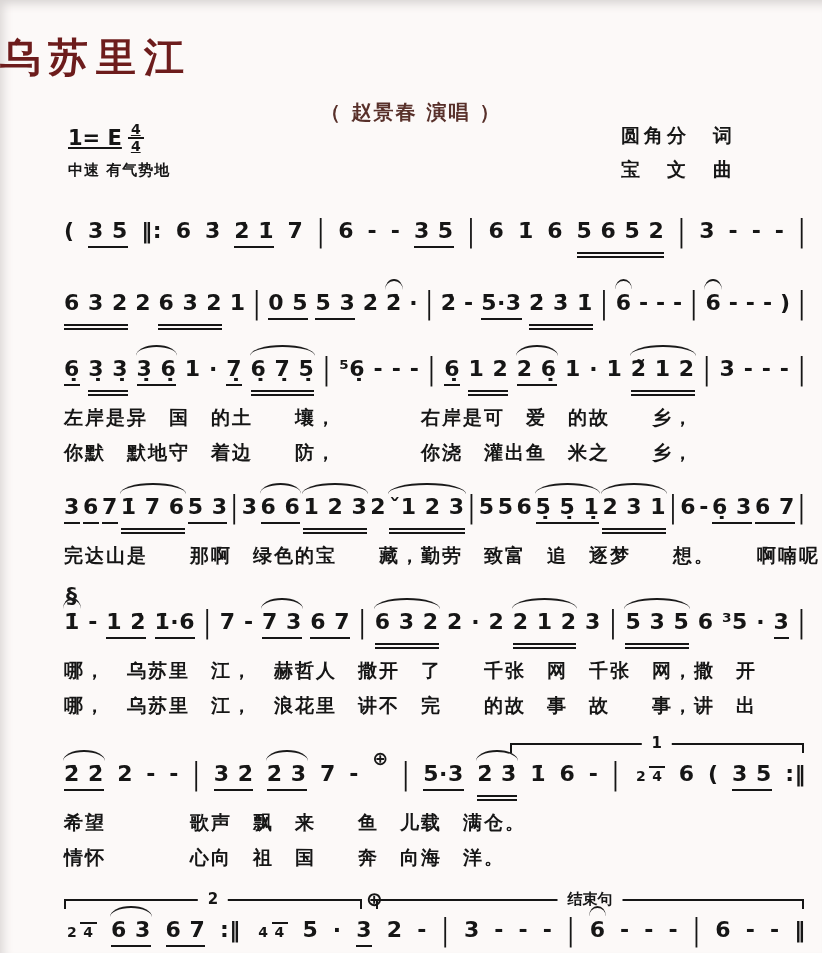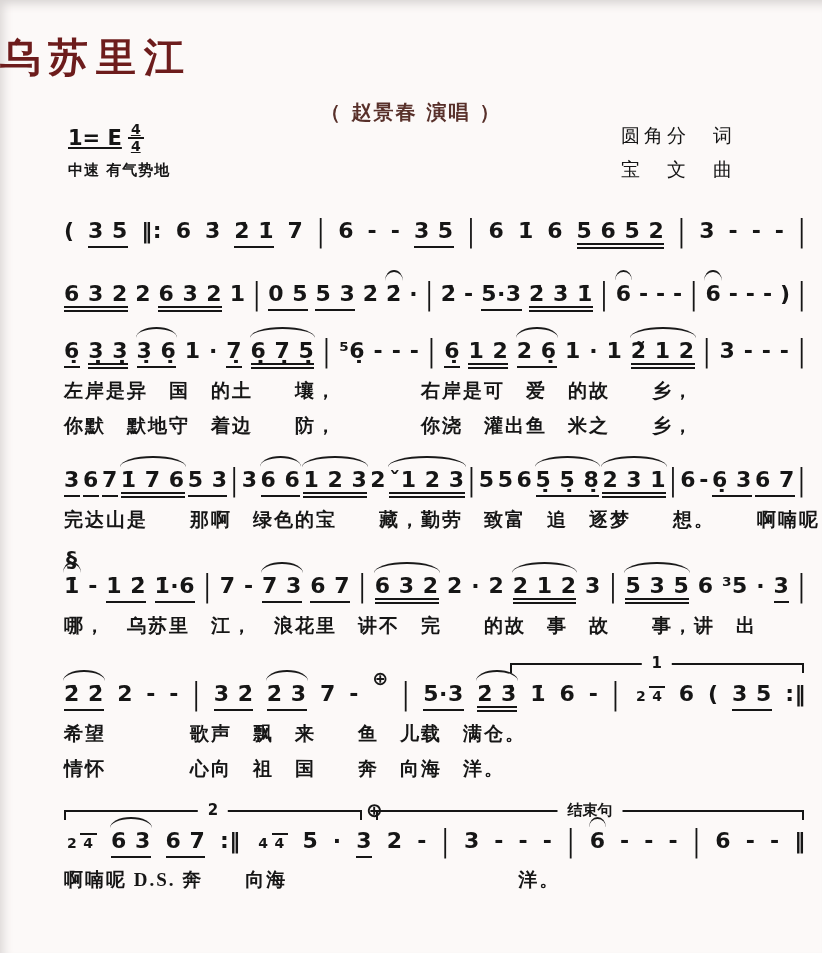--- a/index.html
+++ b/index.html
@@ -15,34 +15,34 @@
     letter-spacing:8px;color:#6d1c1c;
   }
   .subtitle{
     text-align:center;font-size:20px;font-weight:bold;color:#58302a;
     margin-top:14px;letter-spacing:2px;
   }
   .meta-row{position:relative;height:66px;margin-top:2px;}
   .key-block{position:absolute;left:68px;top:-6px;font-weight:bold;}
   .key-line{font-size:21px;display:flex;align-items:center;gap:6px;text-decoration:underline;}
   .tempo{font-size:15px;margin-top:8px;letter-spacing:1px;}
-  .credits{position:absolute;right:86px;top:-10px;text-align:left;font-size:19px;font-weight:normal;line-height:1.8;letter-spacing:4px;}
+  .credits{position:absolute;right:86px;top:-10px;text-align:left;font-size:19px;font-weight:bold;line-height:1.8;letter-spacing:4px;}
   
   .frac,.ts{display:inline-flex;flex-direction:column;line-height:1.05;font-size:14px;font-weight:bold;vertical-align:-5px;}
   .frac i,.ts i{font-style:normal;padding:0 3px;text-align:center;}
   .frac i+i,.ts i+i{border-top:2px solid #161616;}
   
   .system{position:relative;padding:0 16px 0 64px;}
   .notes{
     display:flex;justify-content:space-between;align-items:baseline;
     font-size:22px;font-weight:bold;letter-spacing:0.5px;
   }
   .tok{position:relative;white-space:pre;display:inline-block;}
   .u1{border-bottom:2px solid #161616;padding-bottom:3px;}
-  .u2{border-bottom:6px double #161616;padding-bottom:0;}
+  .u2{border-bottom:6px double #161616;padding-bottom:9px;}
   .arc::before{
     content:"";position:absolute;left:-1px;right:-1px;top:-11px;height:9px;
     border-top:2px solid #1a1a1a;border-radius:50% 50% 0 0/100% 100% 0 0;
   }
   .bar{font-weight:500;transform:scaleY(1.35);}
   .rep{font-weight:bold;}
   .coda{transform:translateY(-16px);font-size:19px;}
   .lyric{
     font-size:19px;font-weight:600;letter-spacing:2px;margin-top:9px;
     white-space:nowrap;font-family:"Liberation Serif","DejaVu Serif",serif;
@@ -198,21 +198,21 @@
         <span class="tok bar">|</span>
         <span class="tok">3</span>
         <span class="tok u1 arc">6 6</span>
         <span class="tok u2 arc">1 2 3</span>
         <span class="tok">2</span>
         <span class="tok u2 arc">ˇ1 2 3</span>
         <span class="tok bar">|</span>
         <span class="tok">5</span>
         <span class="tok">5</span>
         <span class="tok">6</span>
-        <span class="tok u1 arc">5̣ 5̣ 8̣</span>
+        <span class="tok u1 arc">5̣ 5̣ 1̣</span>
         <span class="tok u2 arc">2 3 1</span>
         <span class="tok bar">|</span>
         <span class="tok">6</span>
         <span class="tok">-</span>
         <span class="tok u1">6̣ 3</span>
         <span class="tok u1">6 7</span>
         <span class="tok bar">|</span>
       </div>
     <div class="lyric">完达山是　　那啊　绿色的宝　　藏，勤劳　致富　追　逐梦　　想。　　啊喃呢</div>
   </div>
@@ -237,20 +237,21 @@
         <span class="tok u2 arc">2 1 2</span>
         <span class="tok">3</span>
         <span class="tok bar">|</span>
         <span class="tok u2 arc">5 3 5</span>
         <span class="tok">6</span>
         <span class="tok">³5</span>
         <span class="tok">·</span>
         <span class="tok u1">3</span>
         <span class="tok bar">|</span>
       </div>
+    <div class="lyric">哪，　乌苏里　江，　赫哲人　撒开　了　　千张　网　千张　网，撒　开</div>
     <div class="lyric">哪，　乌苏里　江，　浪花里　讲不　完　　的故　事　故　　事，讲　出</div>
   </div>
 
   <div class="system" id="s6">
     <div class="bracket b1">
         <span class="blabel">1</span>
       </div>
     <div class="notes">
         <span class="tok u1 arc">2̇ 2̇</span>
         <span class="tok">2</span>

